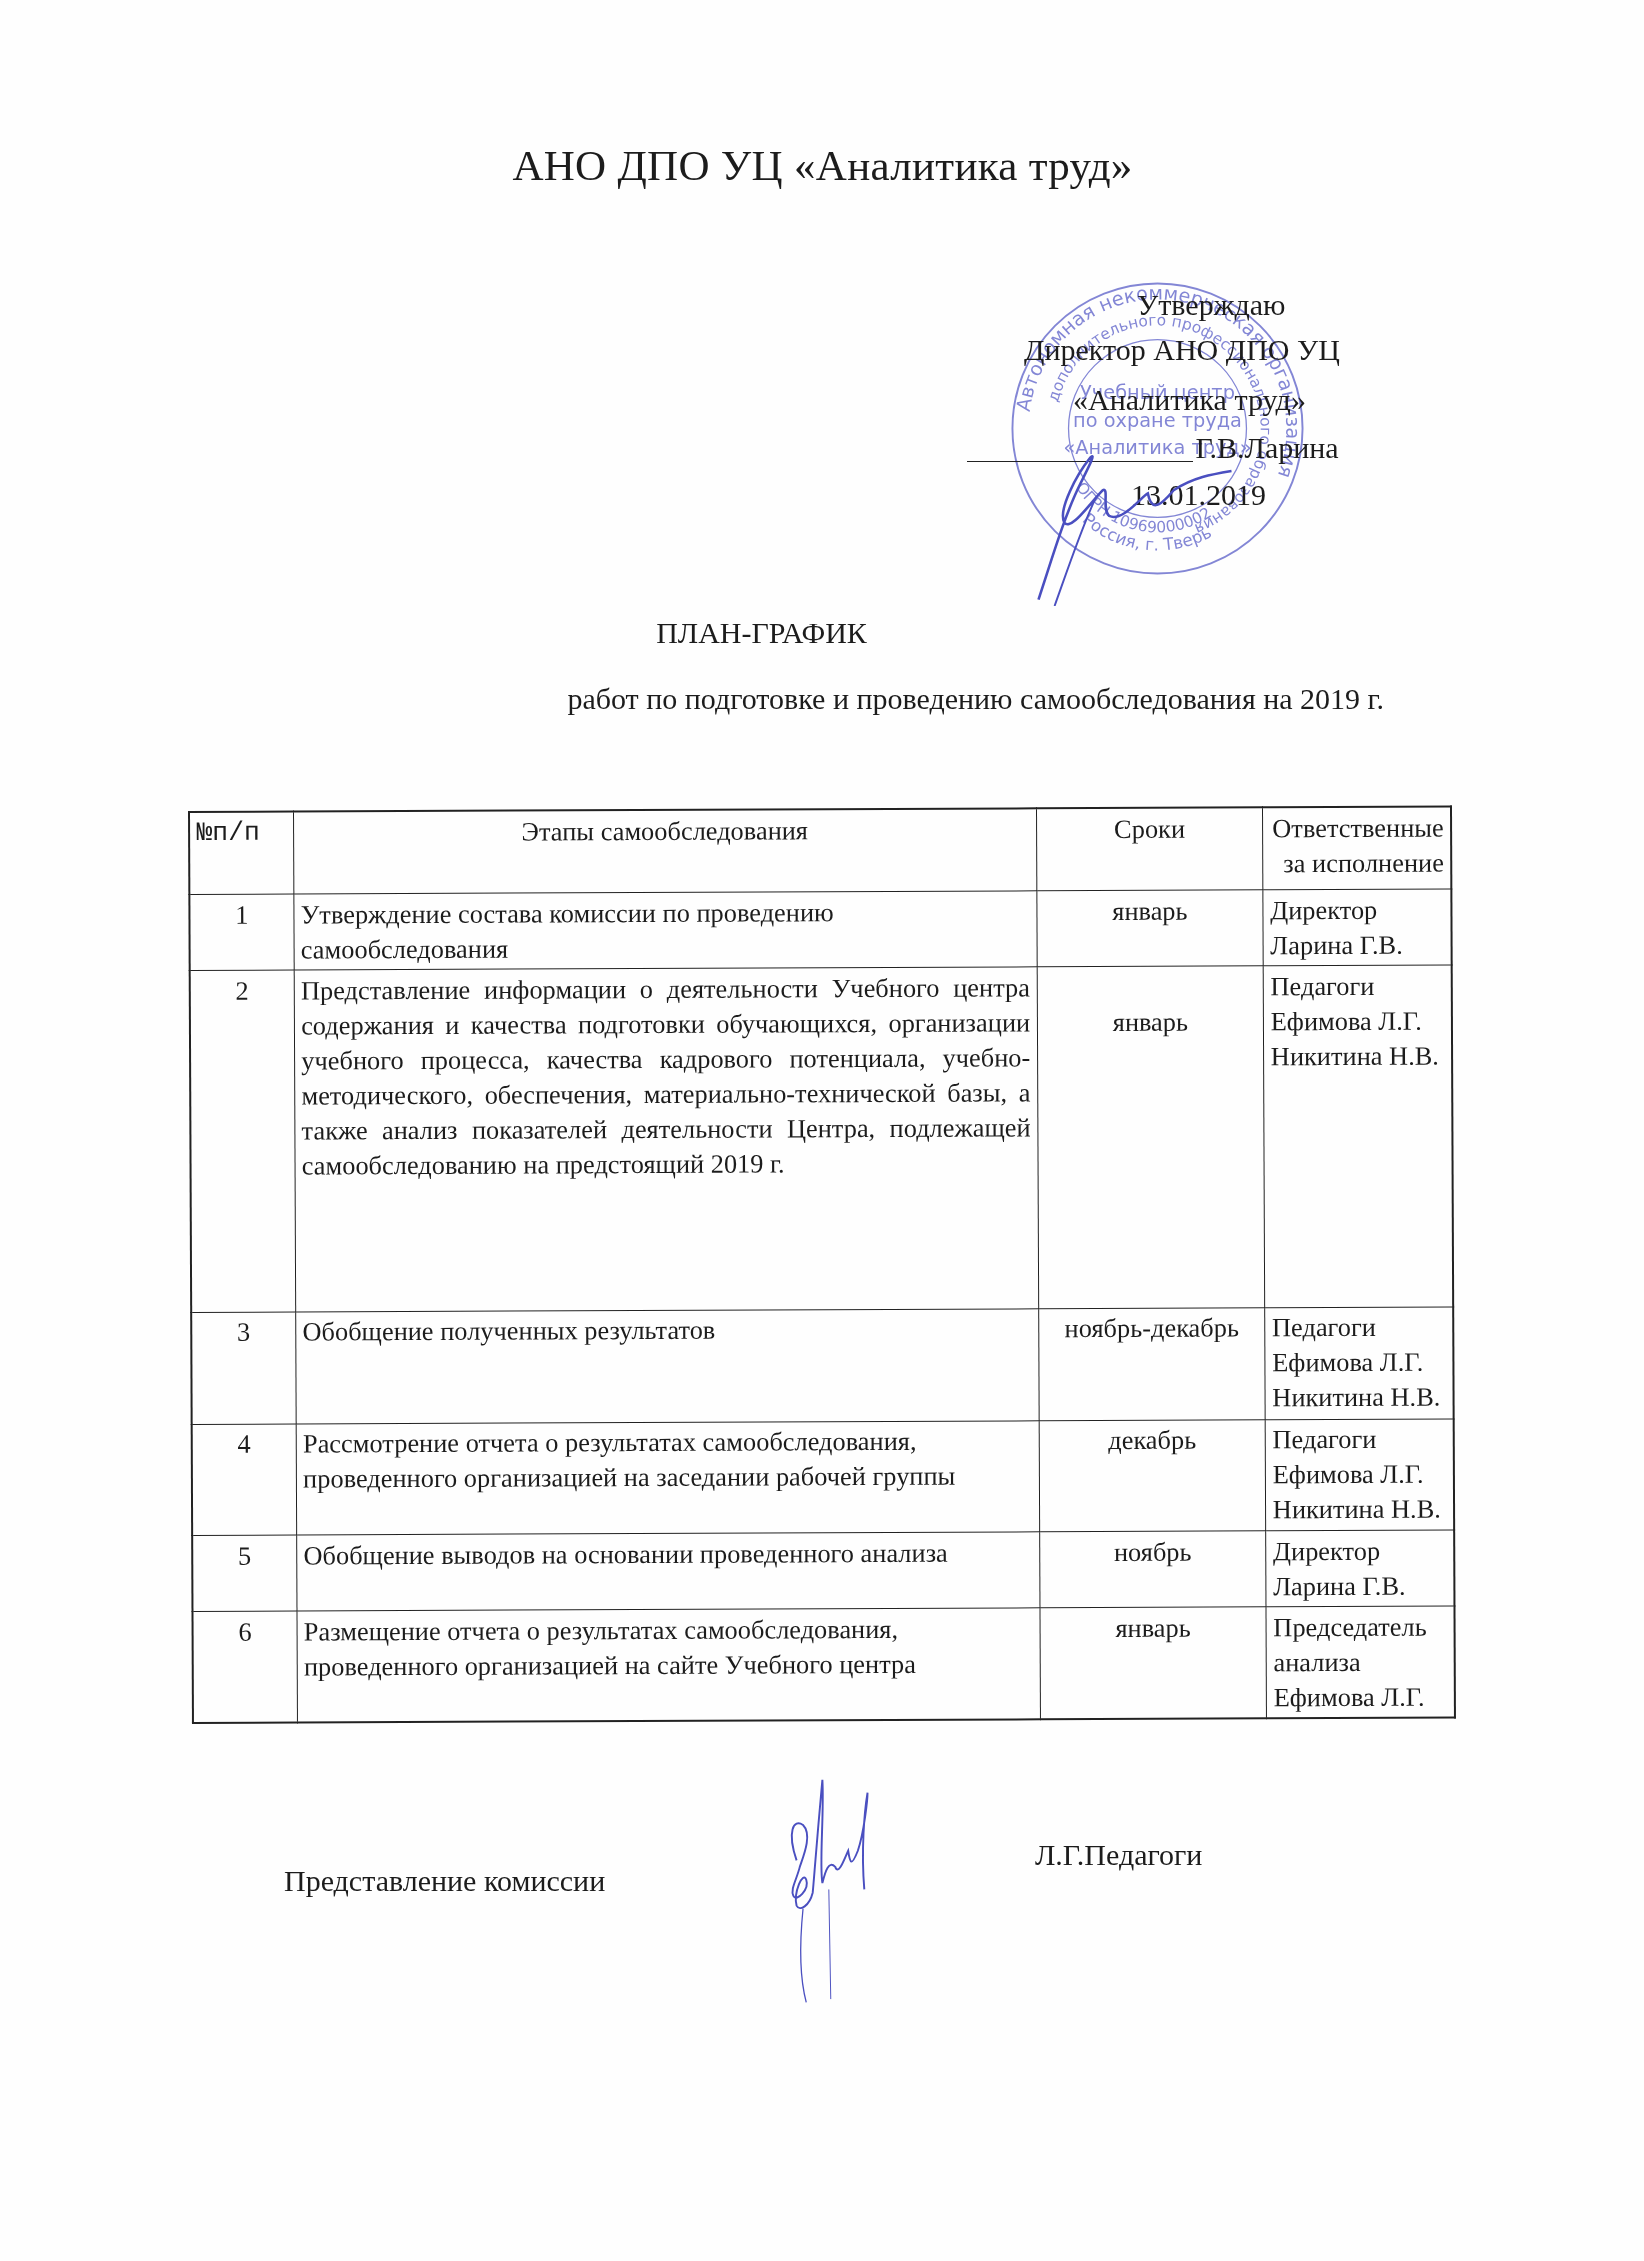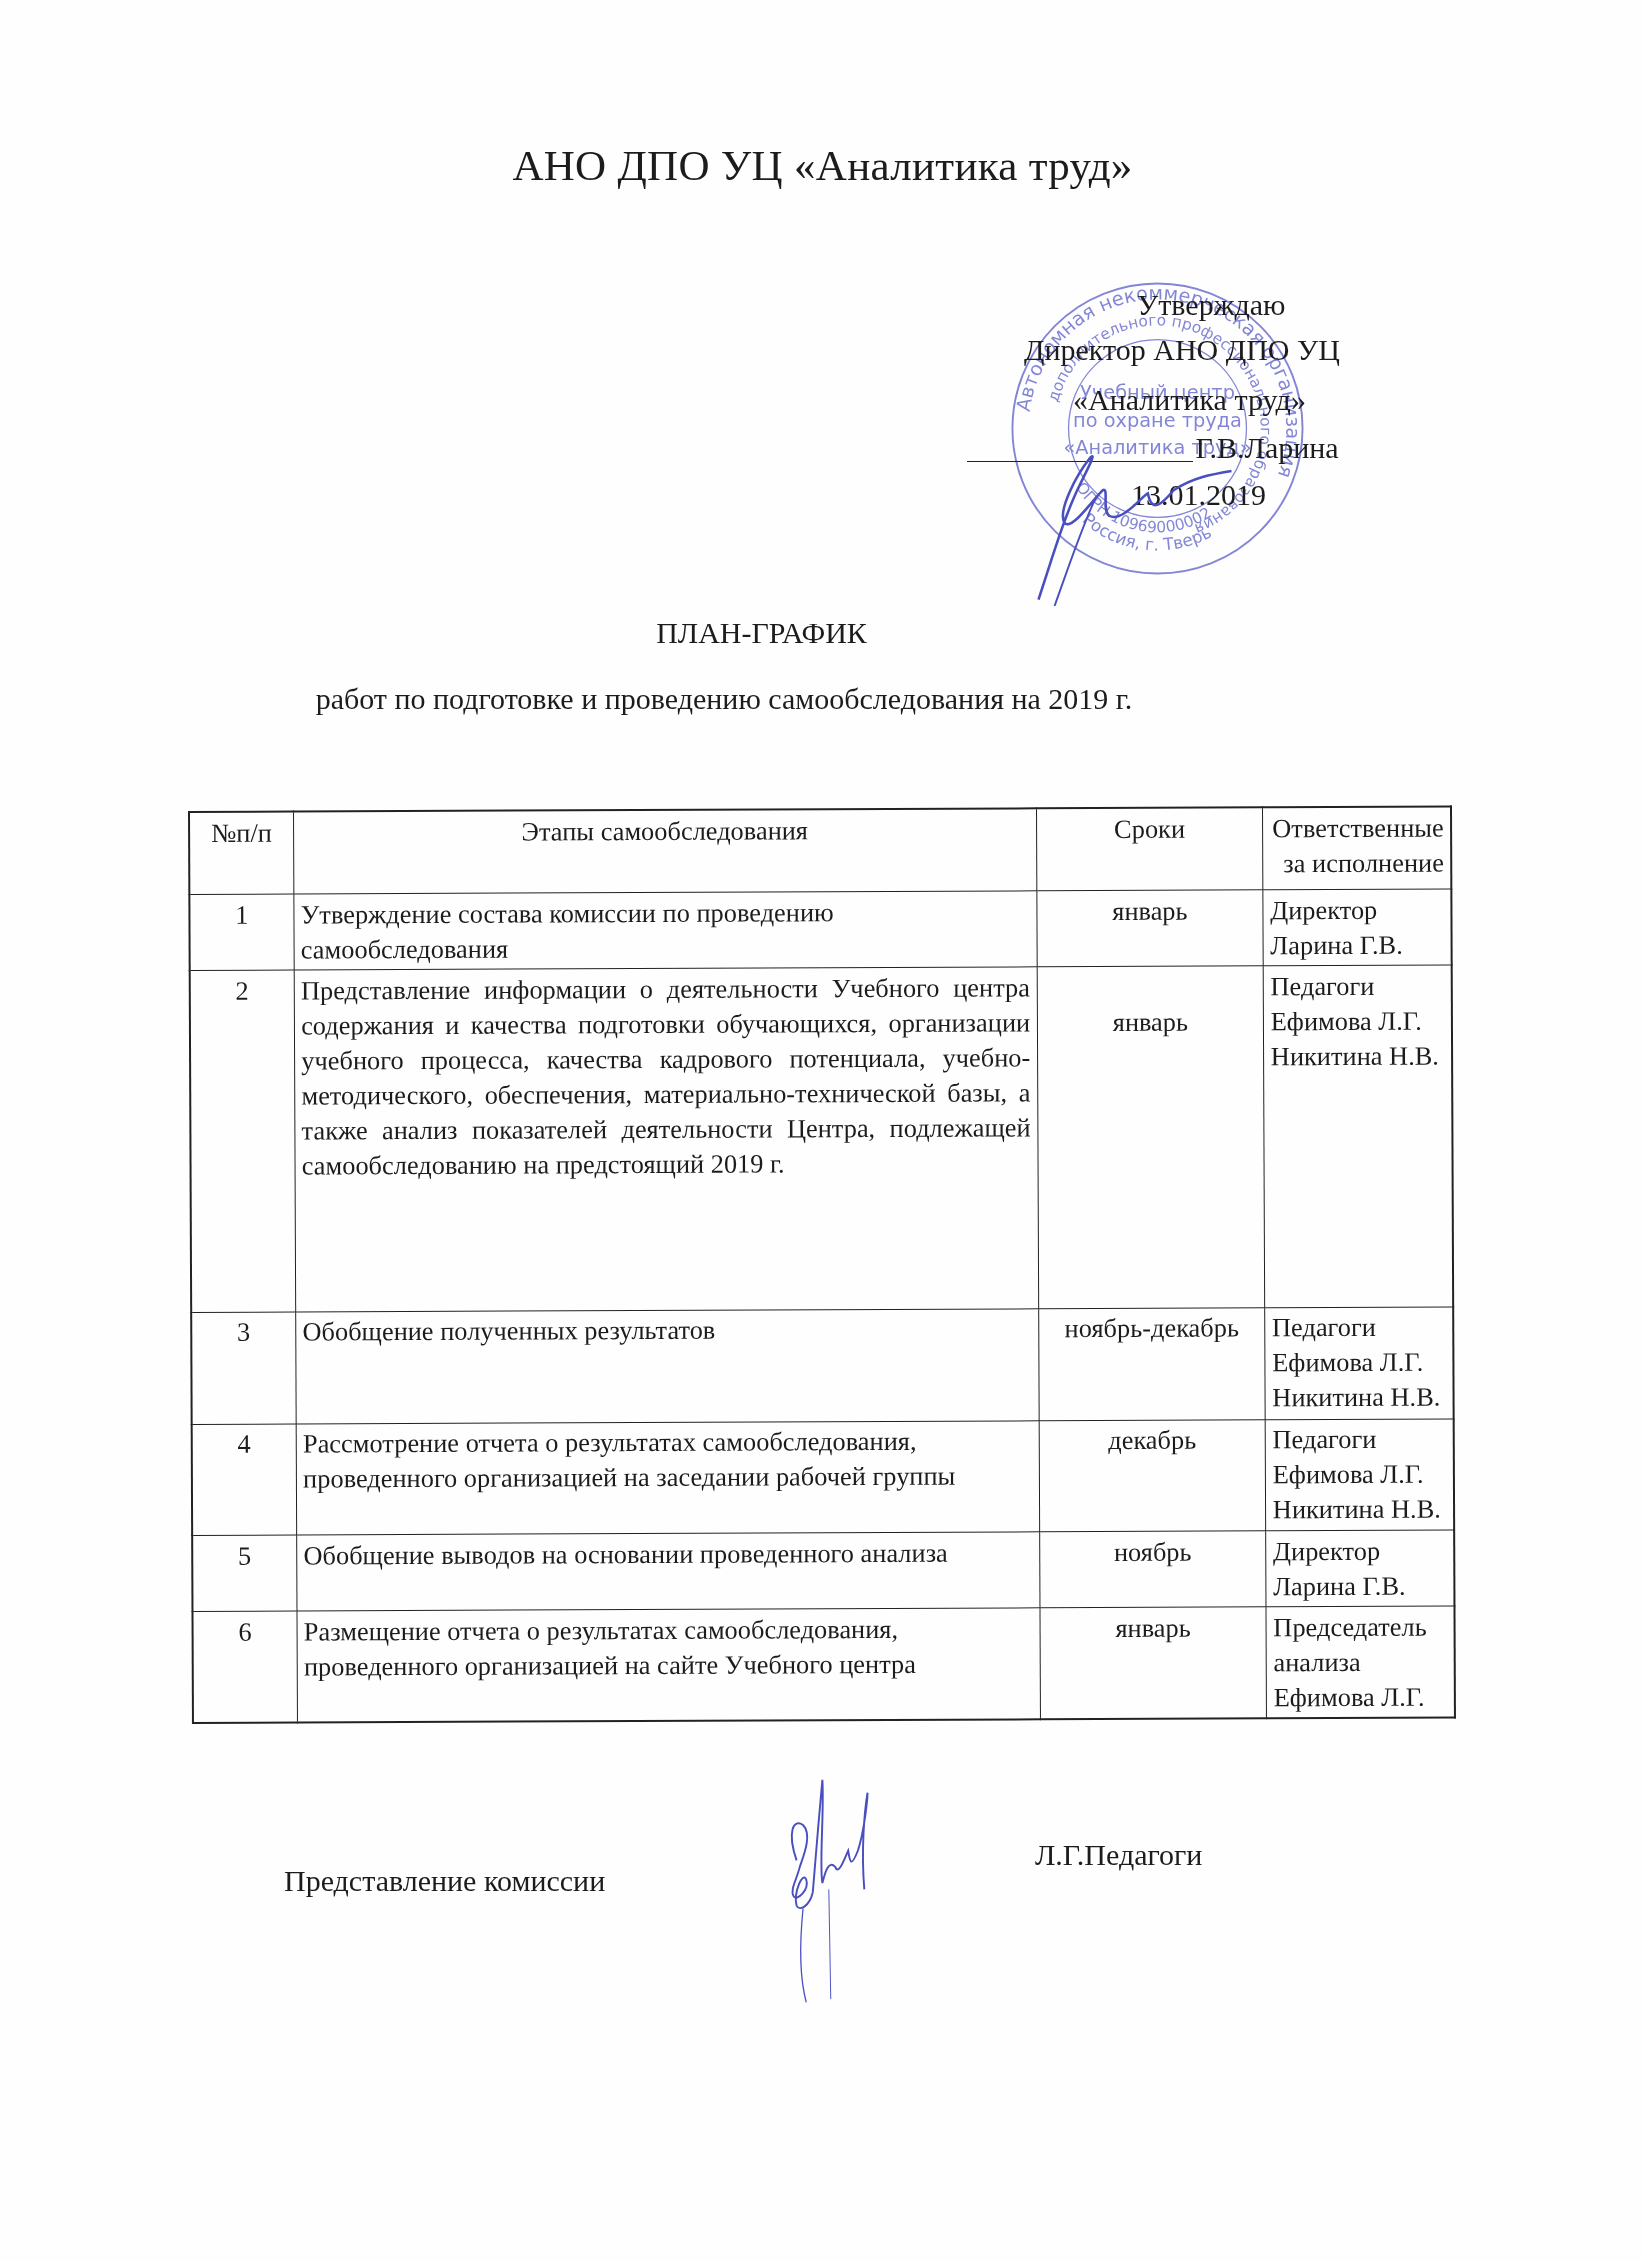--- a/index.html
+++ b/index.html
@@ -15,27 +15,27 @@
   .approve .l1 { left: 158px; top: 0; margin-left: 12px; }
   .approve .l2 { left: 57px; top: 45px; }
   .approve .l3 { left: 106px; top: 95px; }
   .approve .l4 { left: 0; top: 143px; }
   .approve .l4 .sig-line { display: inline-block; width: 226px; border-bottom: 1.9px solid #222; vertical-align: -3.9px; margin-right: 2.6px; }
   .approve .l5 { left: 164px; top: 190px; }
 
   .stamp { position: absolute; left: 1006px; top: 277px; width: 303px; height: 303px; pointer-events: none; opacity: 0.75; }
 
   .plan-title { position: absolute; left: 0; width: 1523px; top: 616px; text-align: center; font-size: 30px; }
-  .plan-subtitle { position: absolute; left: 8px; width: 1368px; top: 682px; text-align: center; font-size: 30px; padding-left: 64px; box-sizing: border-box; }
+  .plan-subtitle { position: absolute; left: 16px; width: 1368px; top: 682px; text-align: right; font-size: 30px; padding-left: 64px; box-sizing: border-box; }
 
   table.plan { position: absolute; left: 188px; top: 811px; width: 1264px; border-collapse: collapse;
                font-size: 26.4px; line-height: 35px; transform: rotate(-0.25deg); transform-origin: left top; }
   table.plan td, table.plan th { border: 1.3px solid #222; vertical-align: top; padding: 2.6px 6.4px; font-weight: normal; }
   table.plan { border: 2.6px solid #222; }
-  th.c-num { width: 90px; text-align: center; }
+  th.c-num { width: 90px; text-align: left; font-family: Liberation Mono, monospace; }
   th.c-stage { width: 729px; text-align: center; }
   th.c-term { width: 213px; text-align: center; border-radius: 10px; }
   th.c-resp { text-align: right; }
   td.num { text-align: center; }
   td.term { text-align: center; }
   td.stage.justify { text-align: justify; text-align-last: left; }
   tr.h-head td, tr.h-head th { height: 76px; }
   tr.r1 td { height: 70px; }
   tr.r2 td { height: 335px; }
   tr.r3 td { height: 106px; }

